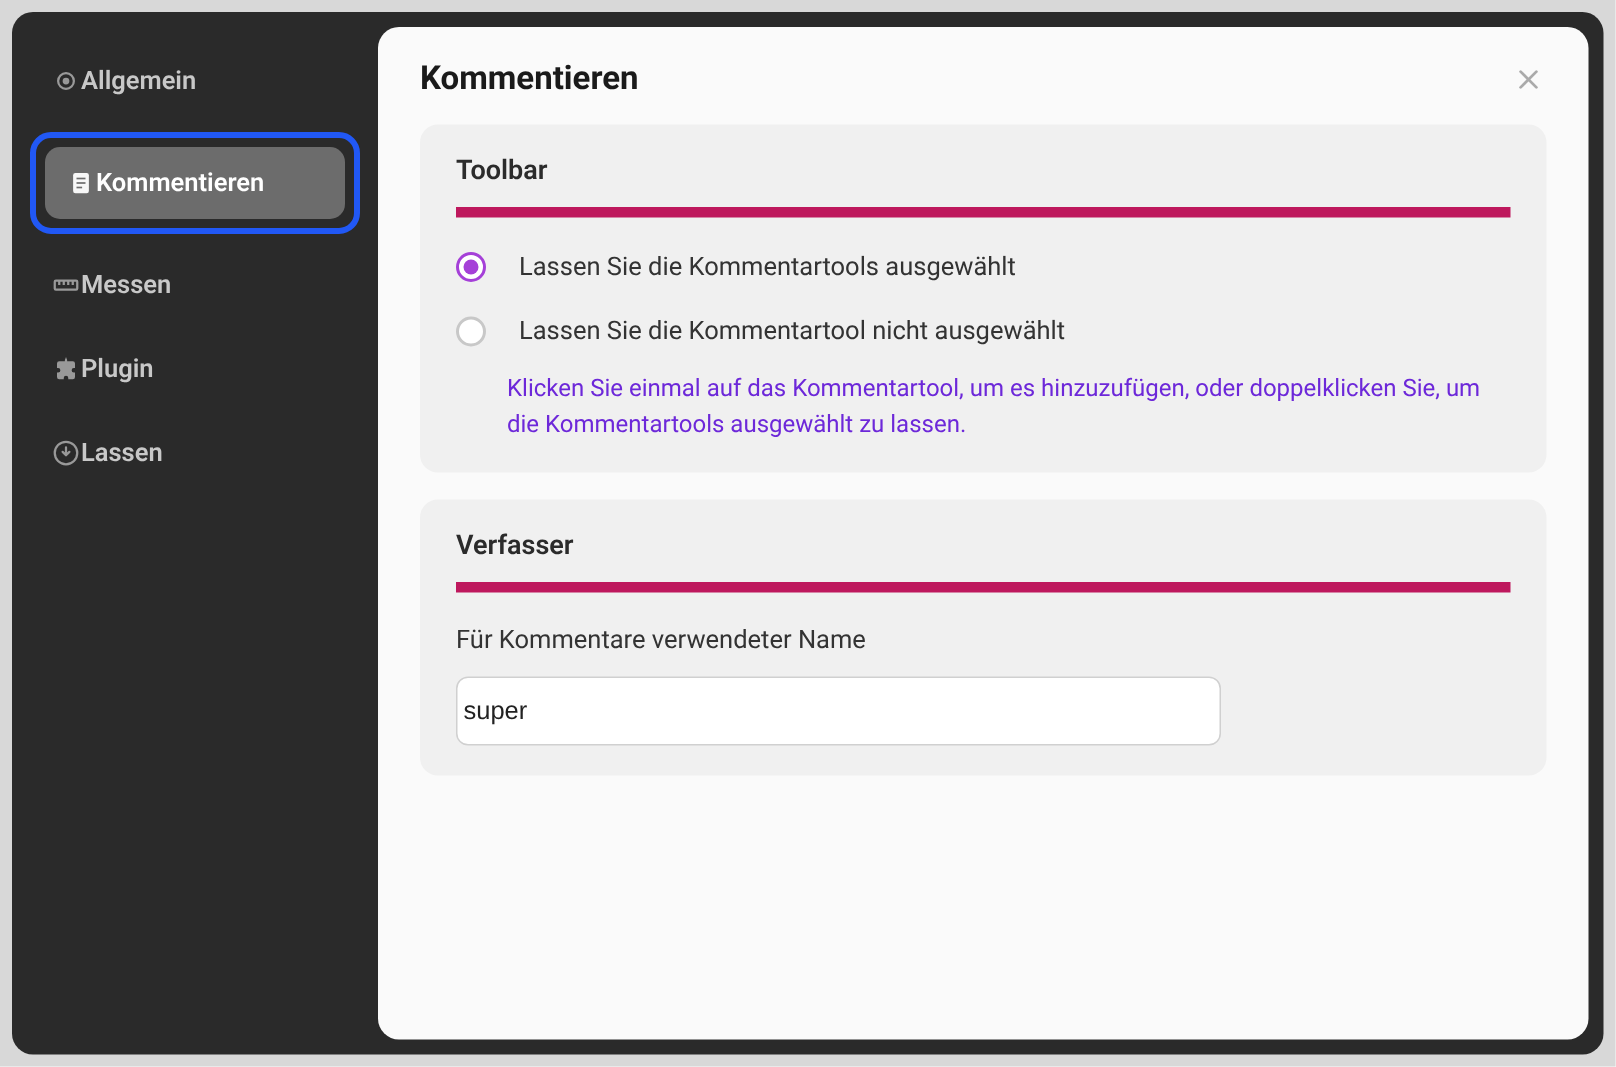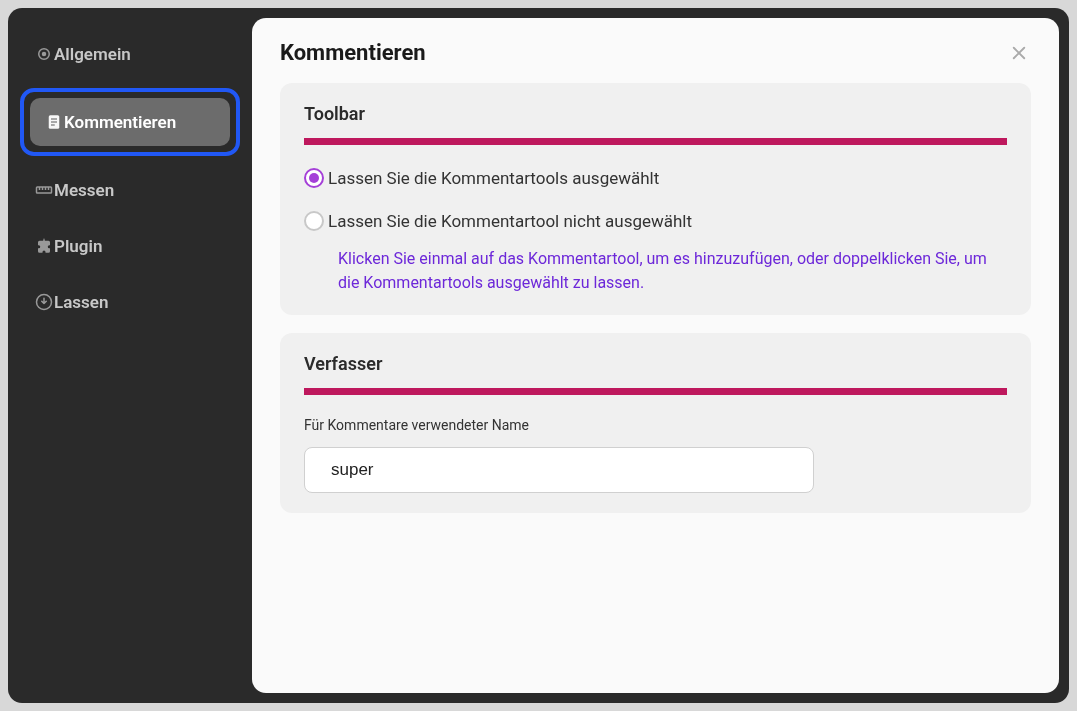--- a/index.html
+++ b/index.html
@@ -97,21 +97,21 @@
     font-size: 18px;
     font-weight: 600;
     color: #2b2b2b;
     padding-bottom: 14px;
     border-bottom: 7px solid #be185d;
     margin-bottom: 22px;
   }
   .radio-row {
     display: flex;
     align-items: center;
-    gap: 4px;
+    gap: 22px;
     margin-bottom: 22px;
     cursor: pointer;
   }
   .radio-row:last-of-type { margin-bottom: 14px; }
   .radio {
     width: 20px;
     height: 20px;
     border-radius: 50%;
     border: 2px solid #c8c8c8;
     background: #fff;
@@ -134,28 +134,28 @@
     color: #333;
   }
   .helper-text {
     font-size: 16px;
     color: #6d28d9;
     line-height: 1.5;
     margin-left: 34px;
     margin-top: -6px;
   }
   .field-label {
-    font-size: 14px;
+    font-size: 17px;
     color: #333;
     margin-bottom: 14px;
   }
   .text-input {
     width: 510px;
     max-width: 100%;
-    padding: 12px 26px;
+    padding: 12px 4px;
     font-size: 17px;
     border: 1px solid #d0d0d0;
     border-radius: 8px;
     background: #fff;
     color: #222;
     outline: none;
   }
 </style>
 </head>
 <body>

